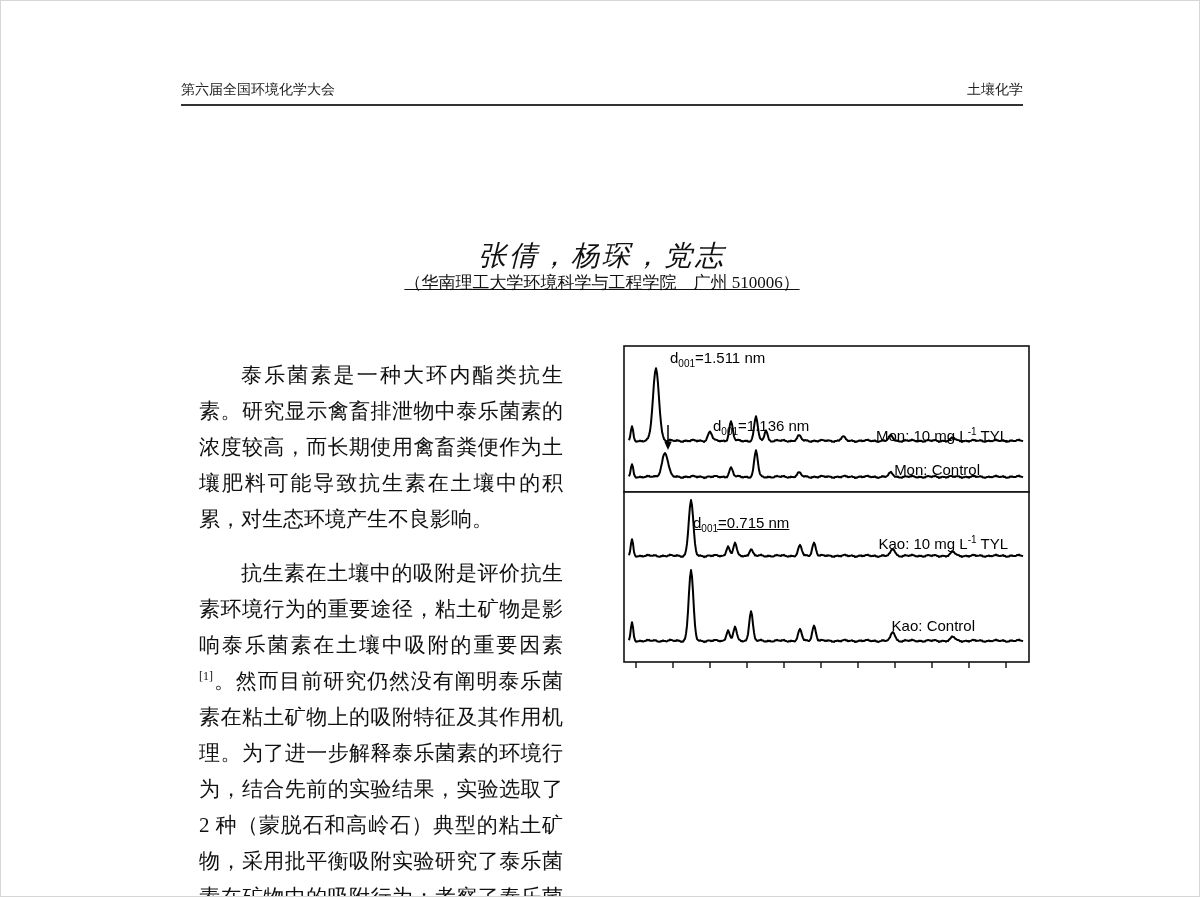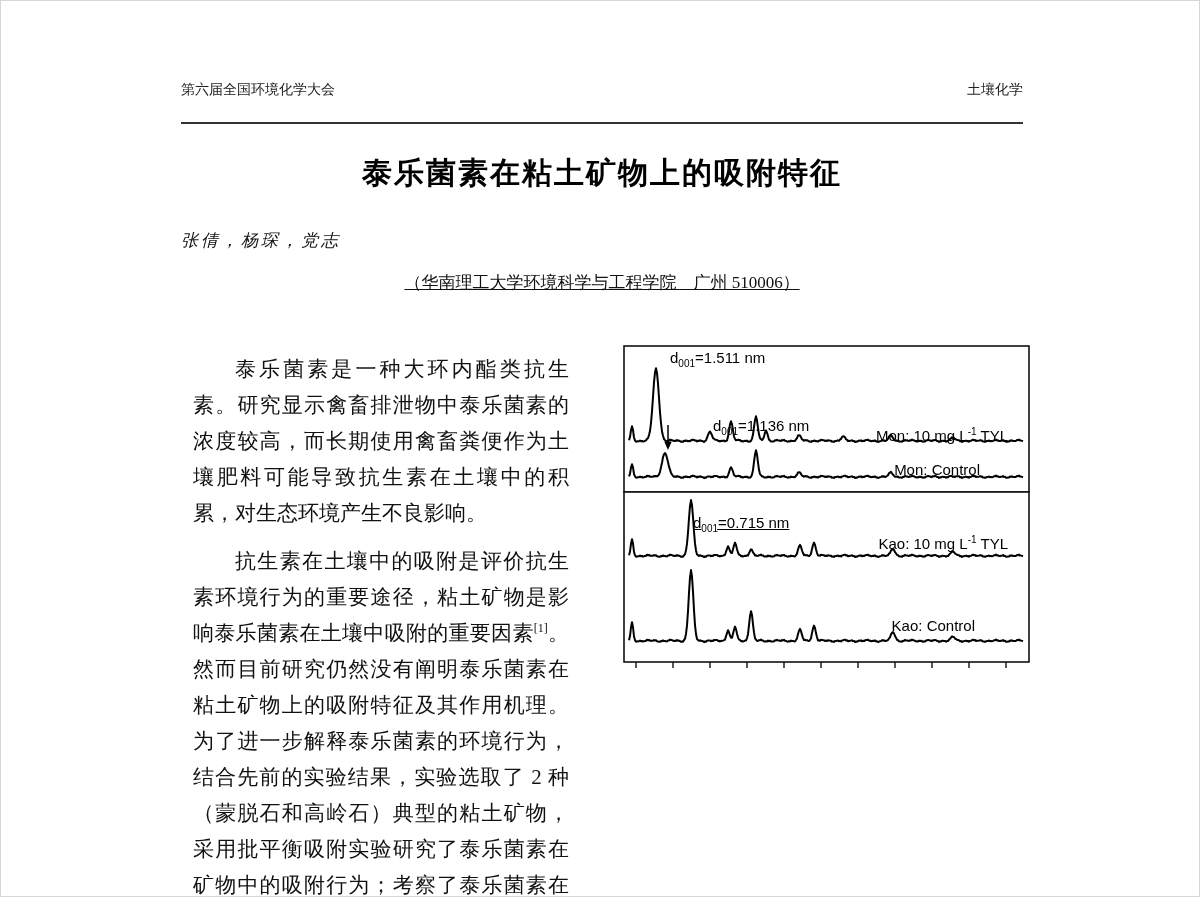--- a/index.html
+++ b/index.html
@@ -5,40 +5,40 @@
   * { margin:0; padding:0; box-sizing:border-box; }
   html,body { background:#ffffff; }
   .page {
     position:relative; width:1200px; height:897px; overflow:hidden;
     background:#ffffff; border:1px solid #d6d6d6;
     font-family:"Liberation Serif","DejaVu Serif",serif; color:#1a1a1a;
   }
   .page-header {
     position:absolute; top:80px; left:180px; width:842px;
     display:flex; justify-content:space-between; align-items:flex-end;
-    font-size:14px; color:#222; padding-bottom:23px; border-bottom:2px solid #333;
+    font-size:14px; color:#222; padding-bottom:5px; border-bottom:2px solid #333;
   }
   .paper-title {
     position:absolute; top:152px; left:180px; width:842px; text-align:center;
     font-size:30px; font-weight:bold; letter-spacing:2px; color:#000;
   }
   .paper-authors {
-    position:absolute; top:228px; left:180px; width:842px; 
-    font-size:17px; font-style:italic; letter-spacing:3px; color:#111;
+    position:absolute; top:236px; left:180px; width:842px; text-align:center;
+    font-size:28px; font-style:italic; letter-spacing:3px; color:#111;
   }
   .paper-affiliation {
     position:absolute; top:270px; left:180px; width:842px; text-align:center;
     font-size:17px; color:#111;text-decoration:underline;
   }
   .columns {
     position:absolute; top:338px; left:180px; width:842px;
     display:flex; gap:42px;
   }
   .col { width:400px; font-size:21px; line-height:36px; text-align:justify; color:#111; }
-  .col p { margin:12px; }
+  .col p { margin:18px; }
   p.indent { text-indent:2em; }
   sup.ref { font-size:12px; line-height:0; }
   .figure { position:relative; width:407px; height:352px; margin-top:6px; }
   .figure svg { position:absolute; left:0; top:0; }
   .fig-label {
     position:absolute; font-family:"Liberation Sans","DejaVu Sans",sans-serif;
     font-size:15px; color:#000; white-space:nowrap; line-height:18px;margin-left:40px;
   }
   .fig-label sub { font-size:10px; }
   .fig-label sup { font-size:10px; }
@@ -46,21 +46,20 @@
 </head>
 <body>
 
 <div class="page">
 
   <header class="page-header">
     <span>第六届全国环境化学大会</span>
     <span>土壤化学</span>
   </header>
 
-  <h1 class="paper-title">泰乐菌素在粘土矿物上的吸附特征</h1>
 
   <div class="paper-authors">张倩，杨琛，党志</div>
 
   <div class="paper-affiliation">（华南理工大学环境科学与工程学院　广州 510006）</div>
 
   <div class="columns">
 
     <div class="col">
       <p class="indent">泰乐菌素是一种大环内酯类抗生素。研究显示禽畜排泄物中泰乐菌素的浓度较高，而长期使用禽畜粪便作为土壤肥料可能导致抗生素在土壤中的积累，对生态环境产生不良影响。</p>
       <p class="indent"><span>抗生素在土壤中的吸附是评价抗生素环境行为的重要途径，粘土矿物是影响泰乐菌素在土壤中吸附的重要因素</span><sup class="ref">[1]</sup><span>。然而目前研究仍然没有阐明泰乐菌素在粘土矿物上的吸附特征及其作用机理。为了进一步解释泰乐菌素的环境行为，结合先前的实验结果，实验选取了 2 种（蒙脱石和高岭石）典型的粘土矿物，采用批平衡吸附实验研究了泰乐菌素在矿物中的吸附行为；考察了泰乐菌素在粘土矿物上的吸附动力学及吸附解吸情况，通过X射线(XRD)技术分析了泰乐</span></p>

